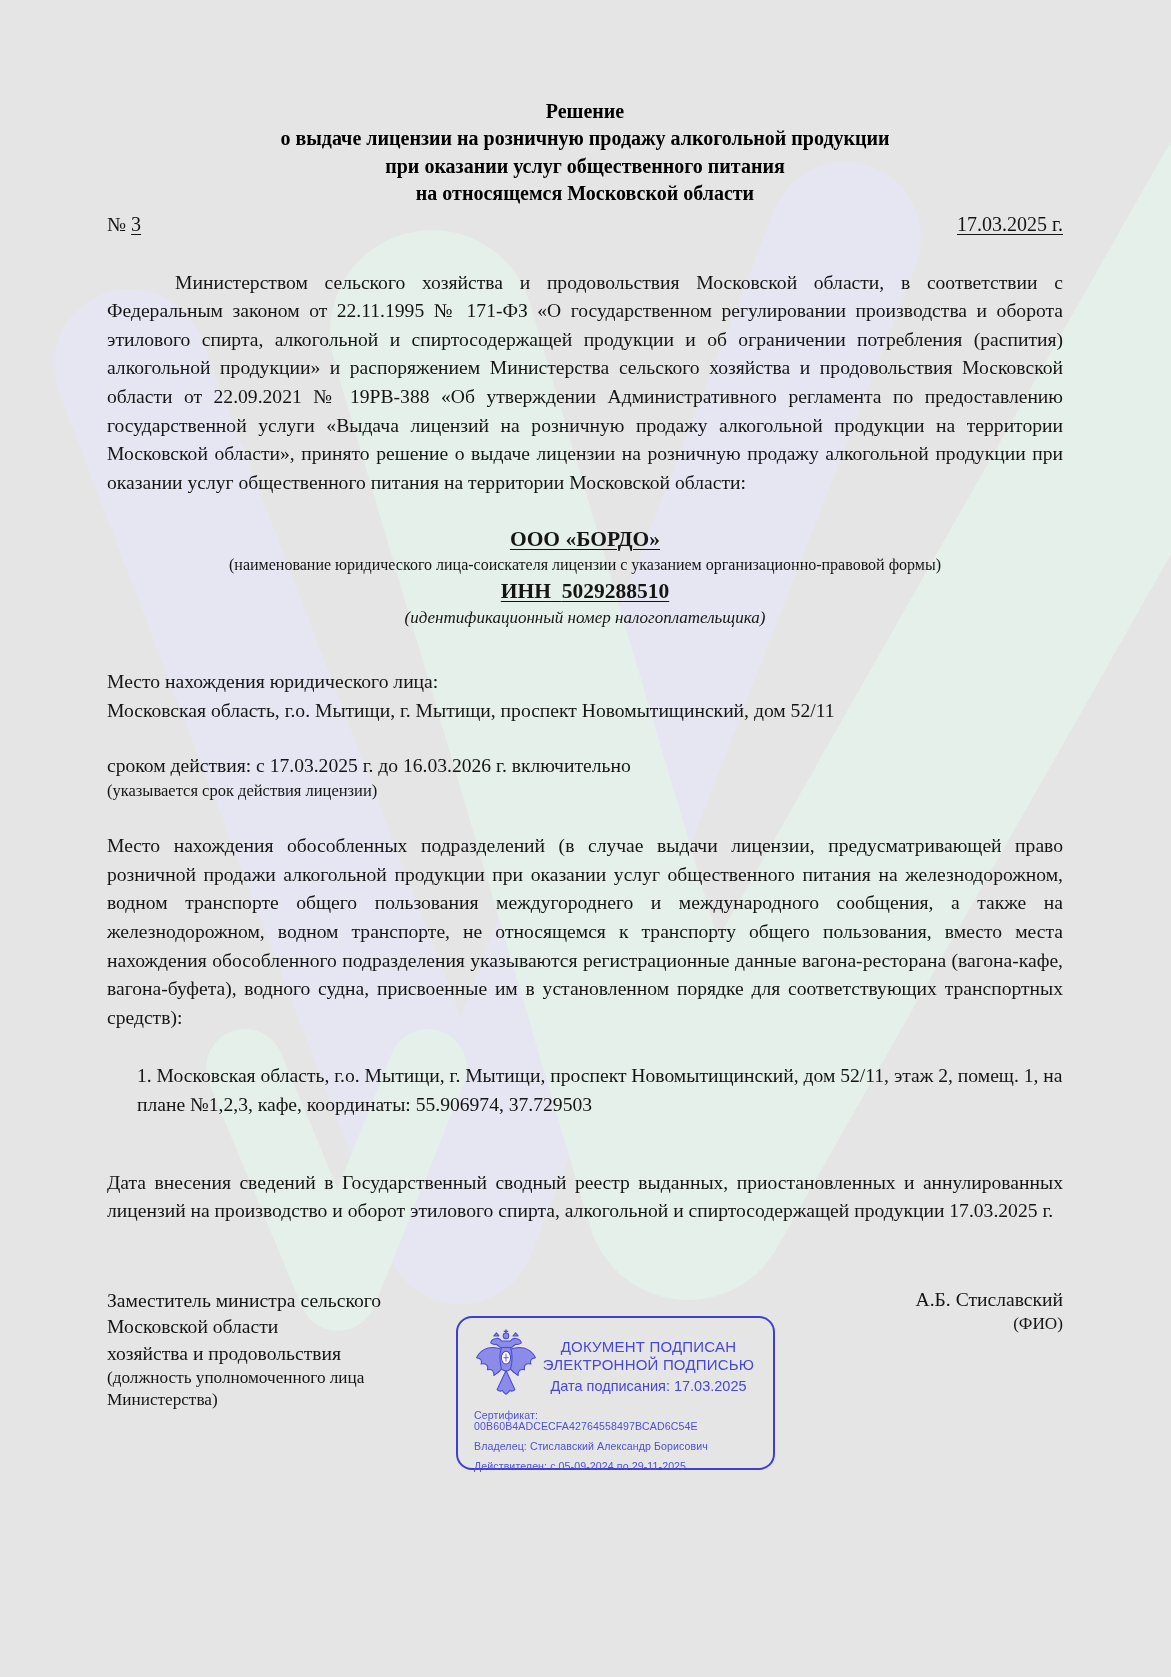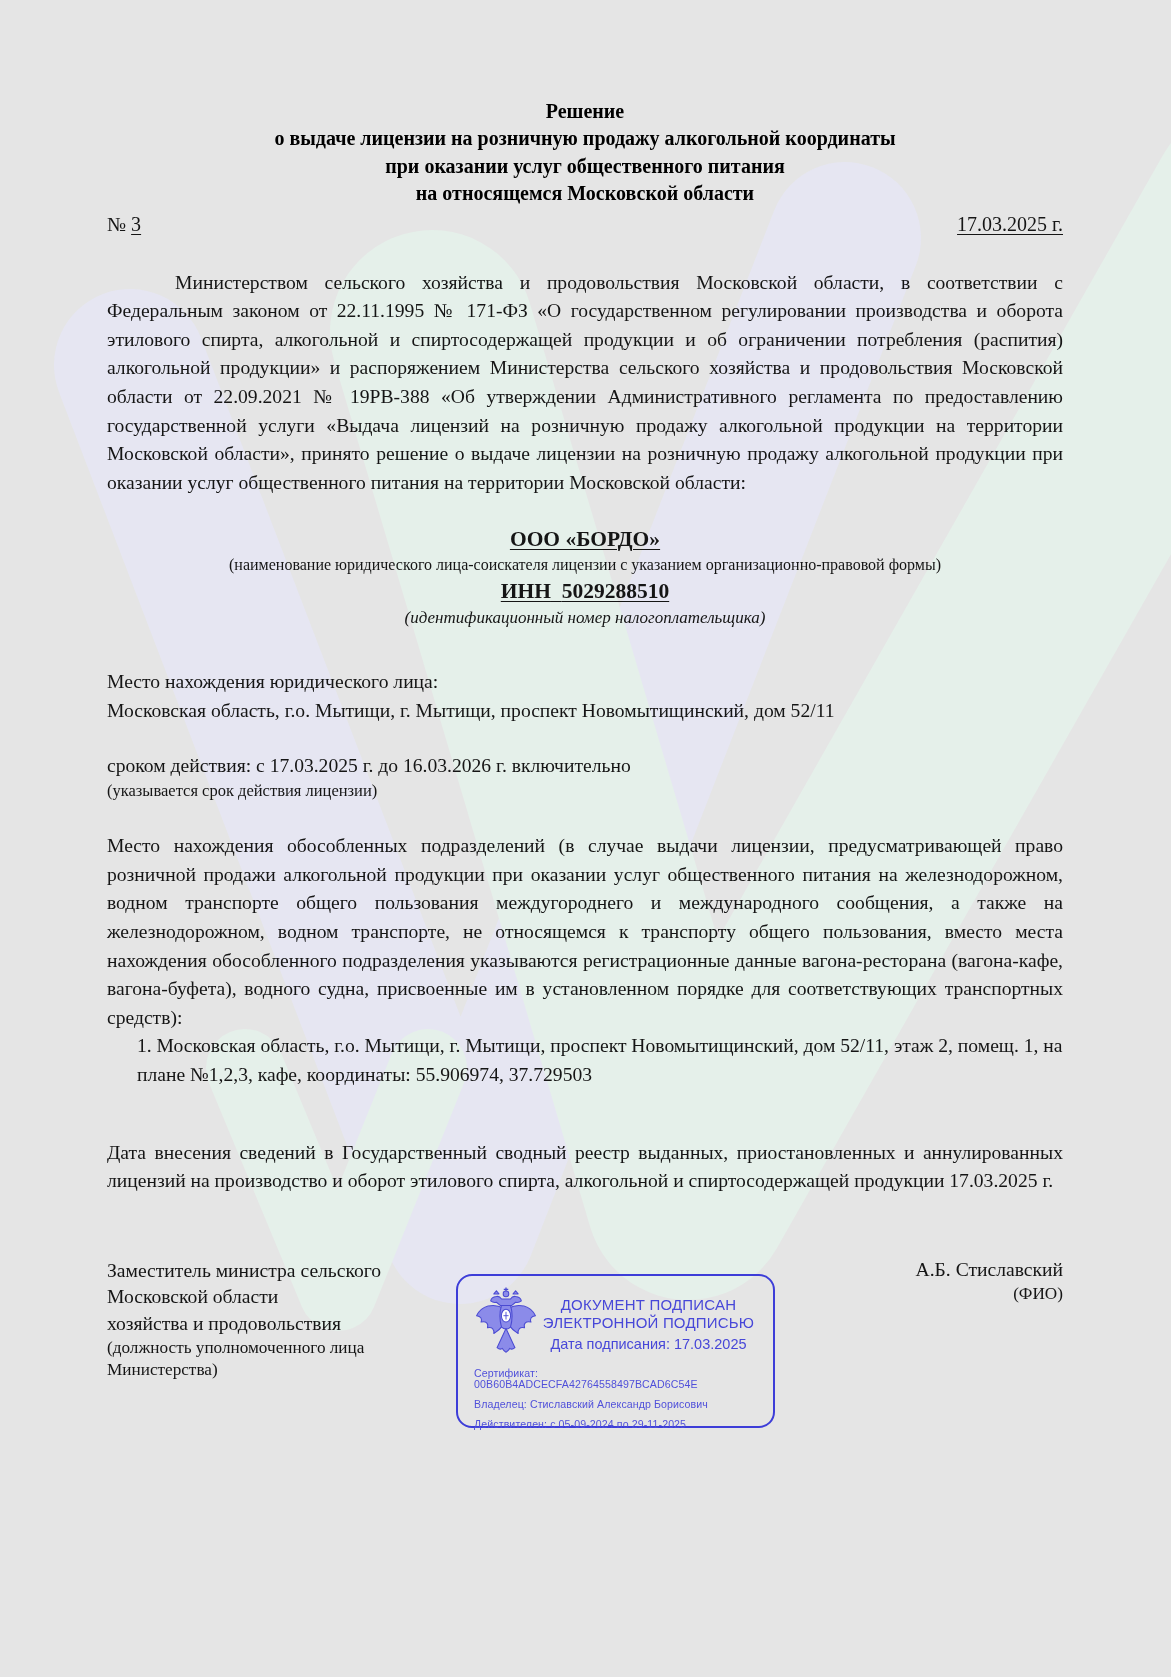--- a/index.html
+++ b/index.html
@@ -29,31 +29,31 @@
   .org-name{margin-top:30px;font-size:21.5px;font-weight:bold;}
   .org-caption{margin-top:4px;font-size:16px;}
   .inn-line{margin-top:5px;font-size:21.5px;font-weight:bold;}
   .inn-caption{margin-top:4px;font-size:17px;font-style:italic;}
 
   .plain-line{font-size:19.6px;line-height:28.6px;}
   .loc-head{margin-top:26px;}
   .small-caption{font-size:16.5px;line-height:22px;}
 
   .branches{margin-top:30px;}
-  .branch-item{padding-left:30px;font-size:19.6px;line-height:28.6px;}
+  .branch-item{margin-top:30px;padding-left:30px;font-size:19.6px;line-height:28.6px;}
   .registry{margin-top:49px;}
 
   .sig-area{position:relative;margin-top:62px;height:300px;}
   .sig-left{position:absolute;left:0;top:0;width:370px;font-size:19.6px;line-height:26.6px;}
   .sig-left .cap{font-size:17.2px;line-height:22px;}
   .sig-right{position:absolute;right:0;top:0;text-align:right;font-size:19.6px;line-height:24px;}
   .sig-right .cap{font-size:17.2px;}
 
   .stamp{
-    position:absolute;left:349px;top:16px;
+    position:absolute;left:349px;top:28px;
     width:319px;height:154px;
     border:2.2px solid #3d3dd8;border-radius:16px;
     box-sizing:border-box;
     font-family:"Liberation Sans","DejaVu Sans",sans-serif;
     color:#4747d8;
     padding:10px 14px 8px 16px;
   }
   .stamp-top{display:flex;align-items:center;}
   .stamp-emblem{flex:0 0 64px;height:76px;}
   .stamp-titles{flex:1;text-align:center;}
@@ -69,21 +69,21 @@
   <svg class="watermark" width="1171" height="1677" viewBox="0 0 1171 1677" aria-hidden="true">
     <polyline points="130,365 460,1228 845,238" fill="none" stroke="#e6e6f2" stroke-width="152" stroke-linecap="round" stroke-linejoin="round"></polyline>
     <polyline points="245,1068 338,1292 428,1068" fill="none" stroke="#e5f0ea" stroke-width="78" stroke-linecap="round" stroke-linejoin="round"></polyline>
     <polyline points="432,332 688,1198 1252,205" fill="none" stroke="#e5f0ea" stroke-width="204" stroke-linecap="round" stroke-linejoin="round"></polyline>
   </svg>
 
   <div class="content">
 
     <div class="title-block">
       <div>Решение</div>
-      <div>о выдаче лицензии на розничную продажу алкогольной координаты</div>
+      <div>о выдаче лицензии на розничную продажу алкогольной продукции</div>
       <div>при оказании услуг общественного питания</div>
       <div>на относящемся Московской области</div>
     </div>
 
     <div class="num-row">
       <div>
         <span>№</span>&nbsp;<span class="u">3</span>
       </div>
       <div class="u">17.03.2025 г.</div>
     </div>

